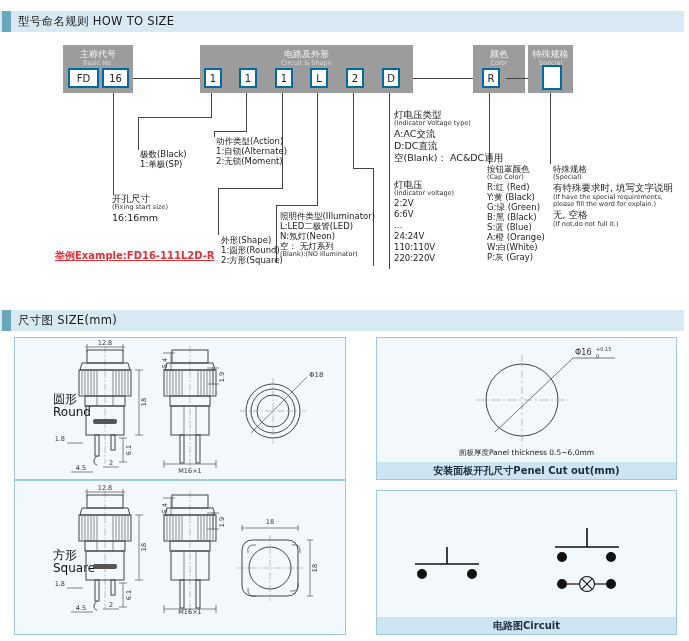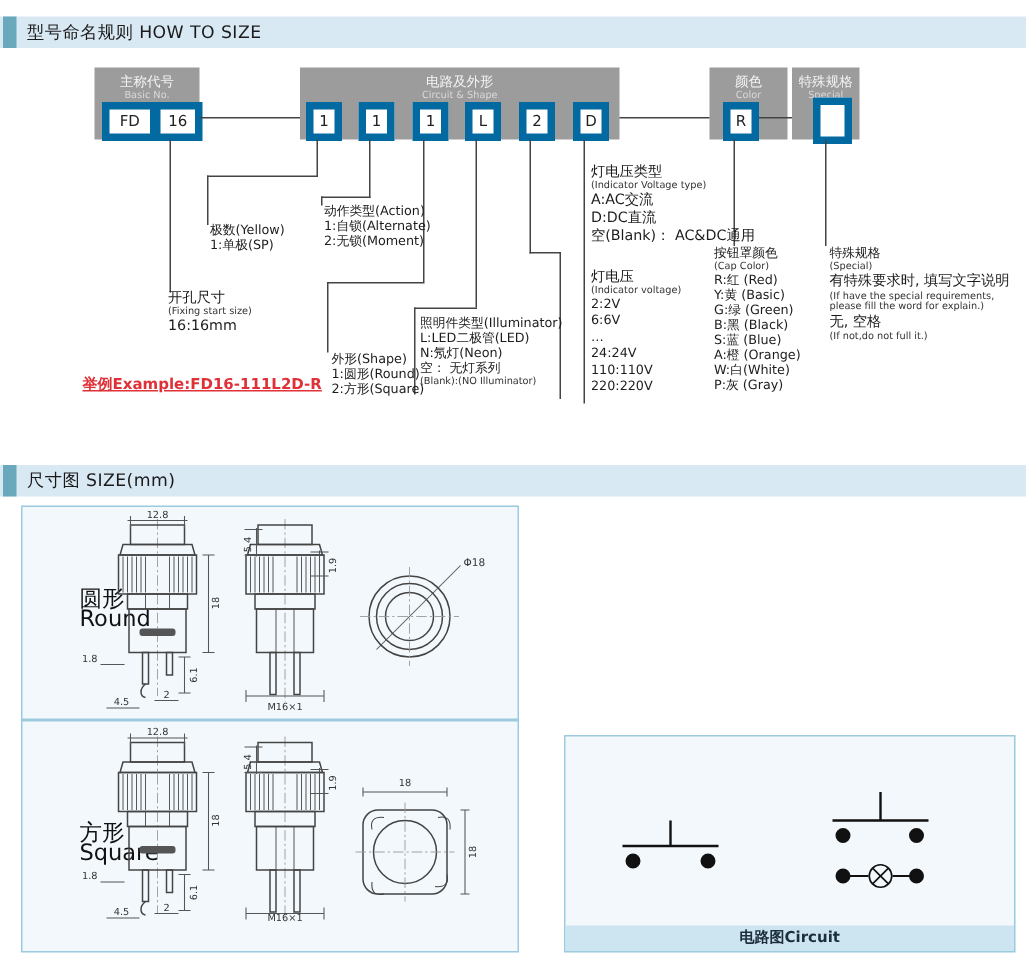--- a/index.html
+++ b/index.html
@@ -5,36 +5,36 @@
   html,body{margin:0;padding:0;background:#fff;}
   .page{position:relative;width:689px;height:641px;background:#fff;overflow:hidden;
         font-family:"DejaVu Sans","Liberation Sans",sans-serif;color:#222;}
   .secbar{position:absolute;left:0;width:684px;height:21px;background:#d9e9f4;}
   .accent{position:absolute;left:2px;top:0;width:9px;height:21px;background:#69a9bb;}
   .secbar .title{position:absolute;left:18px;top:3px;font-size:11.5px;color:#1a1a1a;letter-spacing:.3px;}
   
   .gbox{position:absolute;top:45px;height:48px;background:#9c9c9c;}
   .gcn{position:absolute;top:3px;left:0;right:0;text-align:center;font-size:9px;color:#f4f4f4;}
   .gen{position:absolute;top:14px;left:0;right:0;text-align:center;font-size:6.5px;color:#d9d9d9;}
-  .code{position:absolute;top:23px;height:16px;background:#fff;border:5px solid #0369a1;
+  .code{position:absolute;top:23px;height:16px;background:#fff;border:2px solid #0369a1;
         font-size:10px;color:#222;display:flex;align-items:center;justify-content:center;}
   .ln{position:absolute;display:block;background:#444;}
   .ann{position:absolute;color:#1c1c1c;}
   .ann div{white-space:nowrap;}
   .cn{font-size:8.5px;line-height:10px;}
   .cn11{font-size:9.5px;line-height:11px;}
   .cn12{font-size:9.5px;line-height:12px;}
   .en{font-size:6.5px;line-height:7.5px;color:#333;}
   .example{position:absolute;left:55px;top:249px;font-size:10px;font-weight:bold;
            color:#e03038;text-decoration:underline;}
   
   .panel{position:absolute;background:#f2f8fc;border:1px solid #9ccbe0;}
   .caption{position:absolute;left:0;right:0;bottom:0;height:17px;background:#cde4f1;
            text-align:center;font-size:10px;line-height:17px;color:#1c2f3a;font-weight:bold;}
-  .shape-label{position:absolute;font-size:15px;line-height:13px;color:#111;}
+  .shape-label{position:absolute;font-size:12px;line-height:13px;color:#111;}
   .thickness{position:absolute;left:0;right:0;bottom:21px;text-align:center;font-size:7.5px;color:#222;}
   svg{position:absolute;left:0;top:0;}
   svg text{font-family:"DejaVu Sans","Liberation Sans",sans-serif;fill:#333;}
 </style>
 </head>
 <body>
 
 <div class="page">
 
   <div class="secbar" style="top:11px">
@@ -89,21 +89,21 @@
   <i class="ln" style="left:276px;top:205px;width:42px;height:1px"></i>
   <i class="ln" style="left:276px;top:205px;width:1px;height:58px"></i>
   <i class="ln" style="left:353px;top:93px;width:1px;height:76px"></i>
   <i class="ln" style="left:353px;top:168px;width:21px;height:1px"></i>
   <i class="ln" style="left:373px;top:168px;width:1px;height:98px"></i>
   <i class="ln" style="left:389px;top:93px;width:1px;height:176px"></i>
   <i class="ln" style="left:489px;top:93px;width:1px;height:71px"></i>
   <i class="ln" style="left:550px;top:93px;width:1px;height:71px"></i>
 
   <div class="ann" style="left:140px;top:149px">
-    <div class="cn">极数(Yellow)</div>
+    <div class="cn">极数(Black)</div>
     <div class="cn">1:单极(SP)</div>
   </div>
 
   <div class="ann" style="left:216px;top:136px">
     <div class="cn">动作类型(Action)</div>
     <div class="cn">1:自锁(Alternate)</div>
     <div class="cn">2:无锁(Moment)</div>
   </div>
 
   <div class="ann" style="left:112px;top:193px">
@@ -138,25 +138,25 @@
     <div class="cn11">灯电压</div>
     <div class="en">(Indicator voltage)</div>
     <div class="cn" style="line-height:11px">2:2V</div>
     <div class="cn" style="line-height:11px">6:6V</div>
     <div class="cn" style="line-height:11px">…</div>
     <div class="cn" style="line-height:11px">24:24V</div>
     <div class="cn" style="line-height:11px">110:110V</div>
     <div class="cn" style="line-height:11px">220:220V</div>
   </div>
 
-  <div class="ann" style="left:476px;top:164px">
+  <div class="ann" style="left:487px;top:164px">
     <div class="cn">按钮罩颜色</div>
     <div class="en">(Cap Color)</div>
     <div class="cn">R:红 (Red)</div>
-    <div class="cn">Y:黄 (Basic)</div>
+    <div class="cn">Y:黄 (Black)</div>
     <div class="cn">G:绿 (Green)</div>
     <div class="cn">B:黑 (Black)</div>
     <div class="cn">S:蓝 (Blue)</div>
     <div class="cn">A:橙 (Orange)</div>
     <div class="cn">W:白(White)</div>
     <div class="cn">P:灰 (Gray)</div>
   </div>
 
   <div class="ann" style="left:553px;top:164px">
     <div class="cn">特殊规格</div>
@@ -315,20 +315,36 @@
       <text x="66" y="129" text-anchor="middle" font-size="6.5">4.5</text>
       <text x="96" y="126" text-anchor="middle" font-size="6.5">2</text>
       <text transform="translate(152,27) rotate(-90)" text-anchor="middle" font-size="6.5">5.4</text>
       <text transform="translate(209,41) rotate(-90)" text-anchor="middle" font-size="6.5">1.9</text>
       <text x="175" y="133" text-anchor="middle" font-size="6.5">M16×1</text>
       <text x="255" y="43" text-anchor="middle" font-size="6.5">18</text>
       <text transform="translate(302,87) rotate(-90)" text-anchor="middle" font-size="6.5">18</text>
     </svg>
   </div>
 
+  <div class="panel" style="left:376px;top:337px;width:299px;height:141px">
+    <svg width="297" height="139" viewBox="0 0 297 139">
+      <circle cx="145" cy="62" r="36" fill="none" stroke="#444" stroke-width="1"></circle>
+      <g stroke="#999" stroke-width="0.6" stroke-dasharray="8 3 2 3">
+        <line x1="99" y1="62" x2="191" y2="62"></line>
+        <line x1="145" y1="16" x2="145" y2="108"></line>
+      </g>
+      <line x1="118" y1="94" x2="196" y2="20" stroke="#555" stroke-width="0.8"></line>
+      <line x1="196" y1="20" x2="238" y2="20" stroke="#555" stroke-width="0.8"></line>
+      <text x="198" y="17" font-size="8">Φ16</text>
+      <text x="219" y="13" font-size="5">+0.15</text>
+      <text x="219" y="20" font-size="5">0</text>
+    </svg>
+    <div class="thickness">面板厚度Panel thickness 0.5~6.0mm</div>
+    <div class="caption">安装面板开孔尺寸Penel Cut out(mm)</div>
+  </div>
 
   <div class="panel" style="left:376px;top:490px;width:299px;height:143px">
     <svg width="297" height="124" viewBox="0 0 297 124">
       <g stroke="#111" stroke-width="1.6" fill="#111">
         <line x1="38" y1="73" x2="102" y2="73"></line>
         <line x1="70" y1="56" x2="70" y2="73"></line>
         <circle cx="45" cy="83" r="4.2"></circle>
         <circle cx="95" cy="83" r="4.2"></circle>
         <line x1="178" y1="56" x2="242" y2="56"></line>
         <line x1="210" y1="37" x2="210" y2="56"></line>

